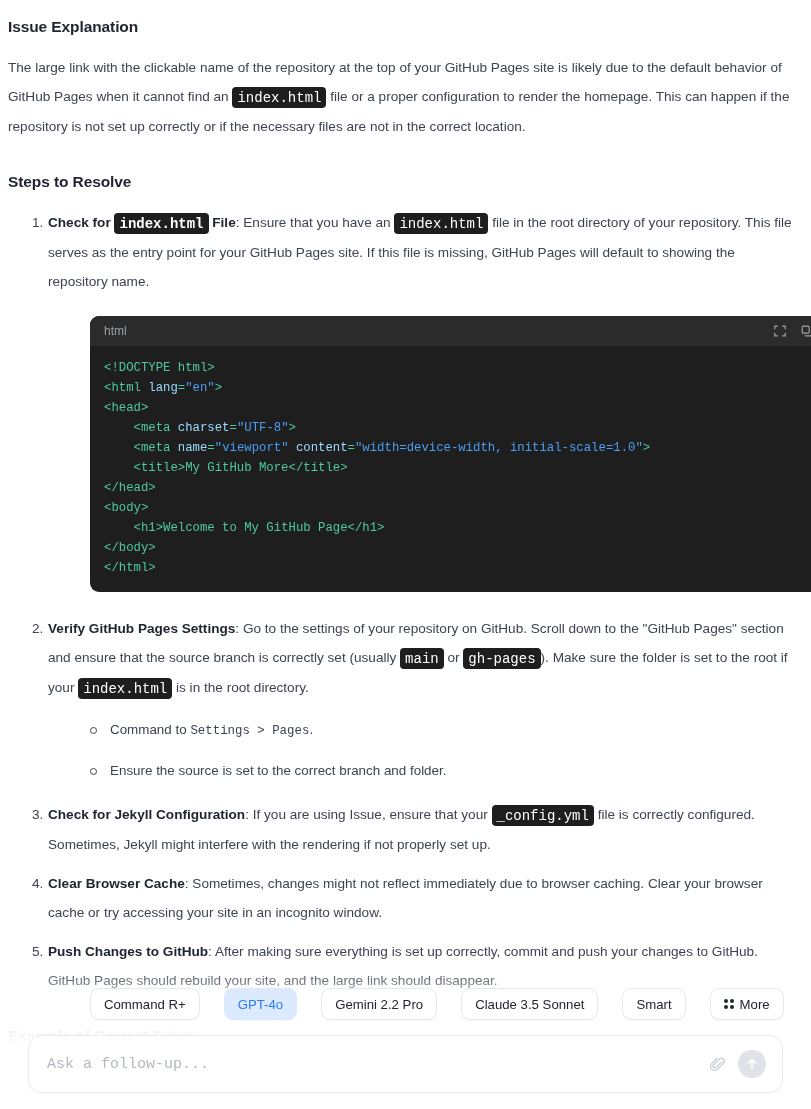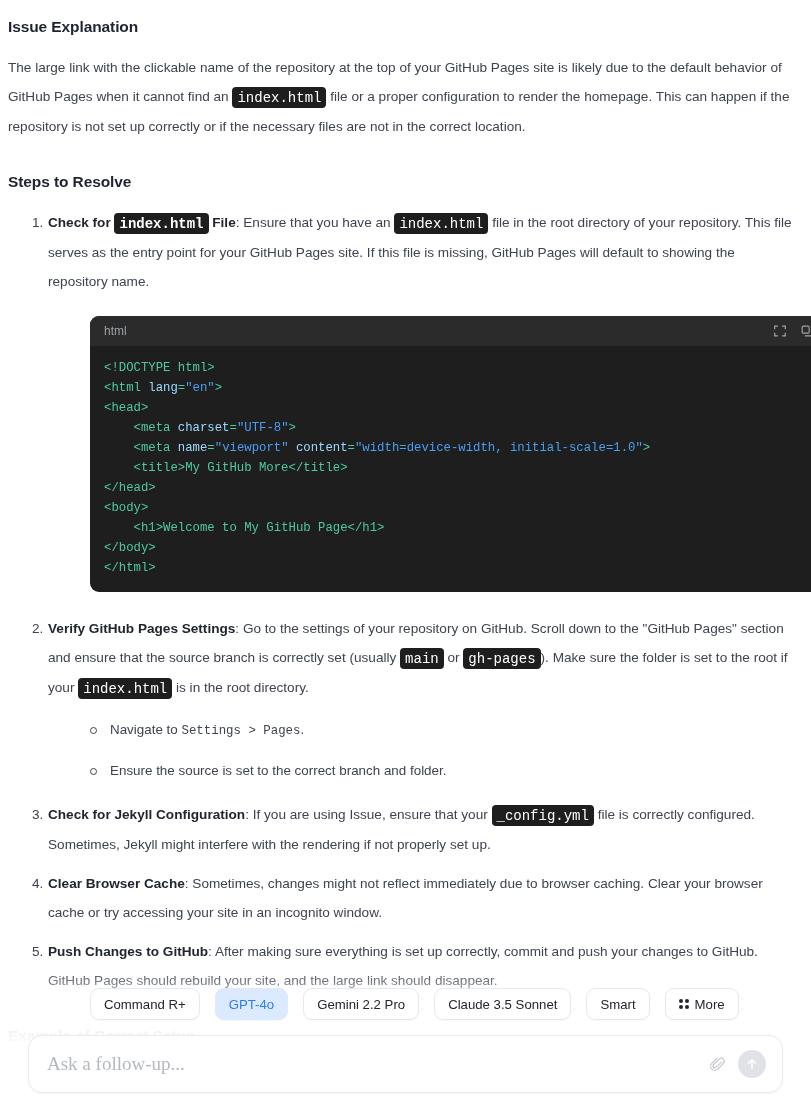--- a/index.html
+++ b/index.html
@@ -146,21 +146,21 @@
   }
   .bottombar {
     position: absolute;
     left: 0; bottom: 0;
     width: 811px;
     padding: 0 28px 16px 28px;
   }
   .model-chips {
     display: flex;
     align-items: center;
-    gap: 15px;
+    gap: 24px;
     padding-left: 62px;
     margin-bottom: 15px;
   }
   .chip {
     height: 32px;
     display: inline-flex;
     align-items: center;
     gap: 6px;
     padding: 0 13px;
     border: 1px solid #e6e8ec;
@@ -192,22 +192,22 @@
     background: #ffffff;
     display: flex;
     align-items: center;
     padding: 0 16px 0 18px;
     box-shadow: 0 1px 2px rgba(16,24,40,0.04);
   }
   .composer-input {
     flex: 1;
     border: none;
     outline: none;
-    font-family: Liberation Serif, serif;
-    font-size: 19px;
+    font-family: Liberation Mono, monospace;
+    font-size: 15px;
     color: #15803d;
     background: transparent;
   }
   .composer-input::placeholder { color: #b4b8bf; }
   .composer-actions { display: flex; align-items: center; gap: 12px; }
   .clip-icon { width: 17px; height: 17px; display: block; color: #c3c7ce; }
   .send-btn {
     width: 28px; height: 28px;
     border-radius: 50%;
     background: #dfe2e7;
@@ -262,21 +262,21 @@
     <span class="tok-tag">&lt;h1&gt;</span><span class="tok-text">Welcome to My GitHub Page</span><span class="tok-tag">&lt;/h1&gt;</span>
 <span class="tok-tag">&lt;/body&gt;</span>
 <span class="tok-tag">&lt;/html&gt;</span></div>
       </div>
     </li>
 
     <li>
       <b>Verify GitHub Pages Settings</b><span>: Go to the settings of your repository on GitHub. Scroll down to the "GitHub Pages" section and ensure that the source branch is correctly set (usually </span><code class="inline">main</code><span> or </span><code class="inline">gh-pages</code><span>). Make sure the folder is set to the root if your </span><code class="inline">index.html</code><span> is in the root directory.</span>
 
       <ul class="substeps">
-        <li><span>Navigate to </span><code class="plain">Settings &gt; Pages</code><span>.</span></li>
+        <li><span>Command to </span><code class="plain">Settings &gt; Pages</code><span>.</span></li>
         <li><span>Ensure the source is set to the correct branch and folder.</span></li>
       </ul>
     </li>
 
     <li>
       <b>Check for Jekyll Configuration</b><span>: If you are using Issue, ensure that your </span><code class="inline">_config.yml</code><span> file is correctly configured. Sometimes, Jekyll might interfere with the rendering if not properly set up.</span>
     </li>
 
     <li>
       <b>Clear Browser Cache</b><span>: Sometimes, changes might not reflect immediately due to browser caching. Clear your browser cache or try accessing your site in an incognito window.</span>

